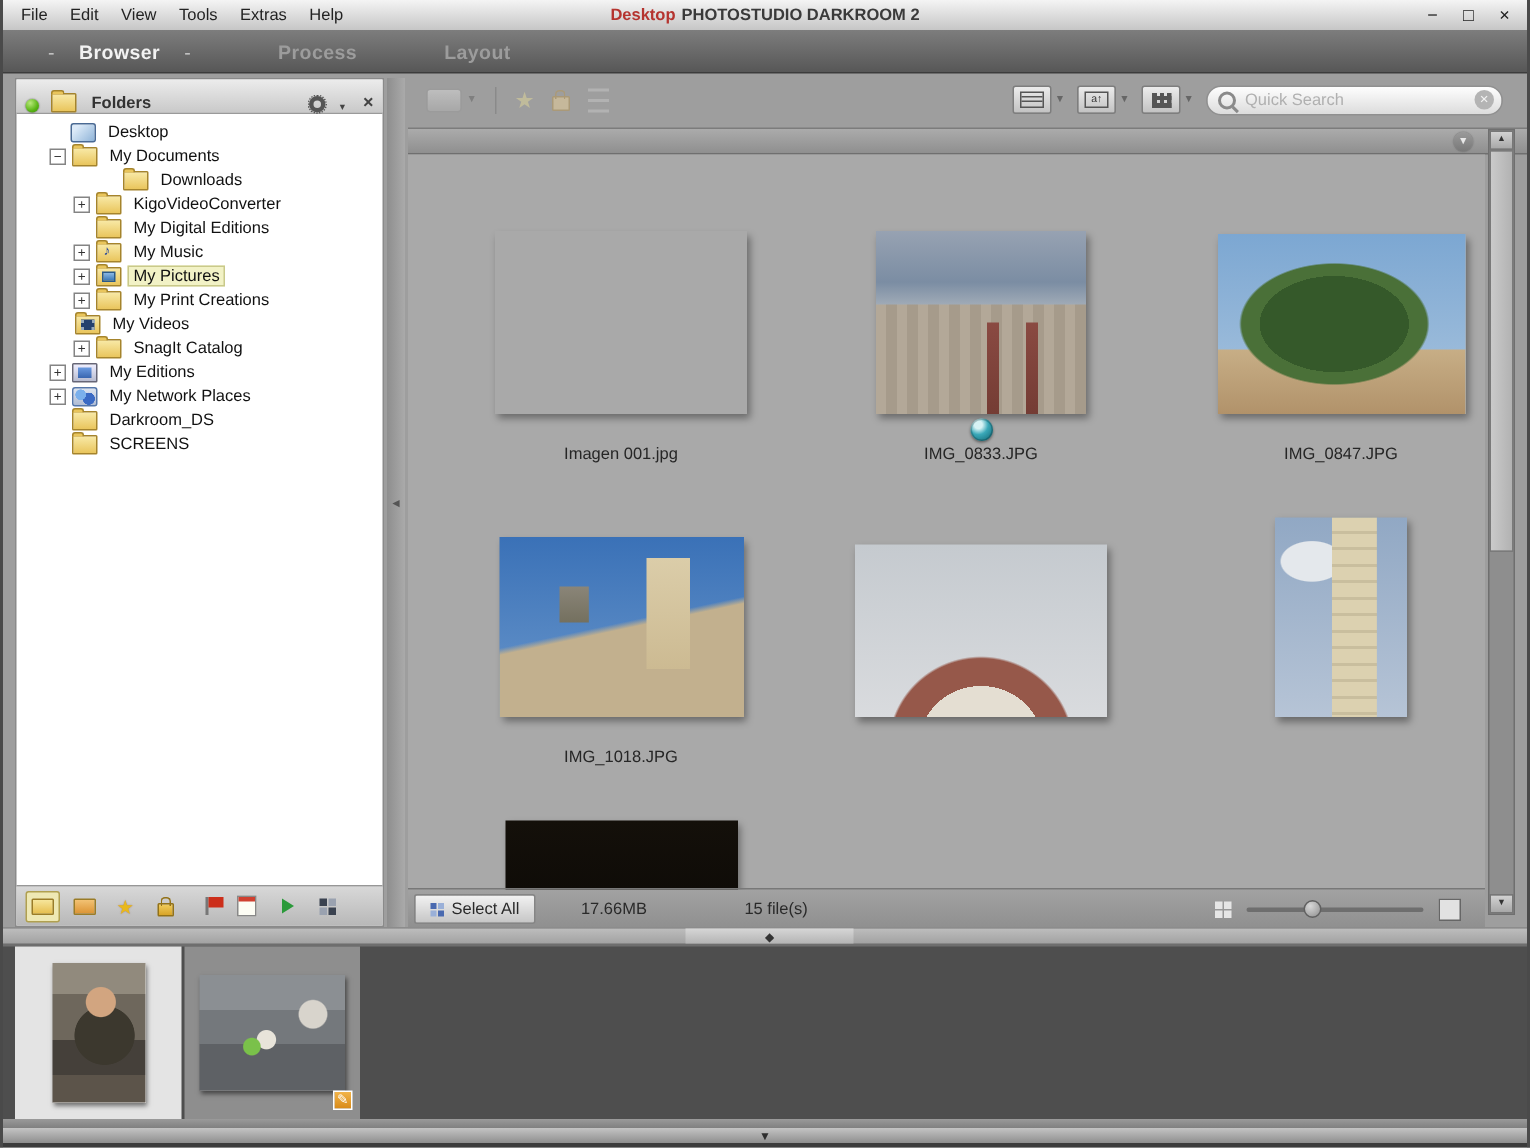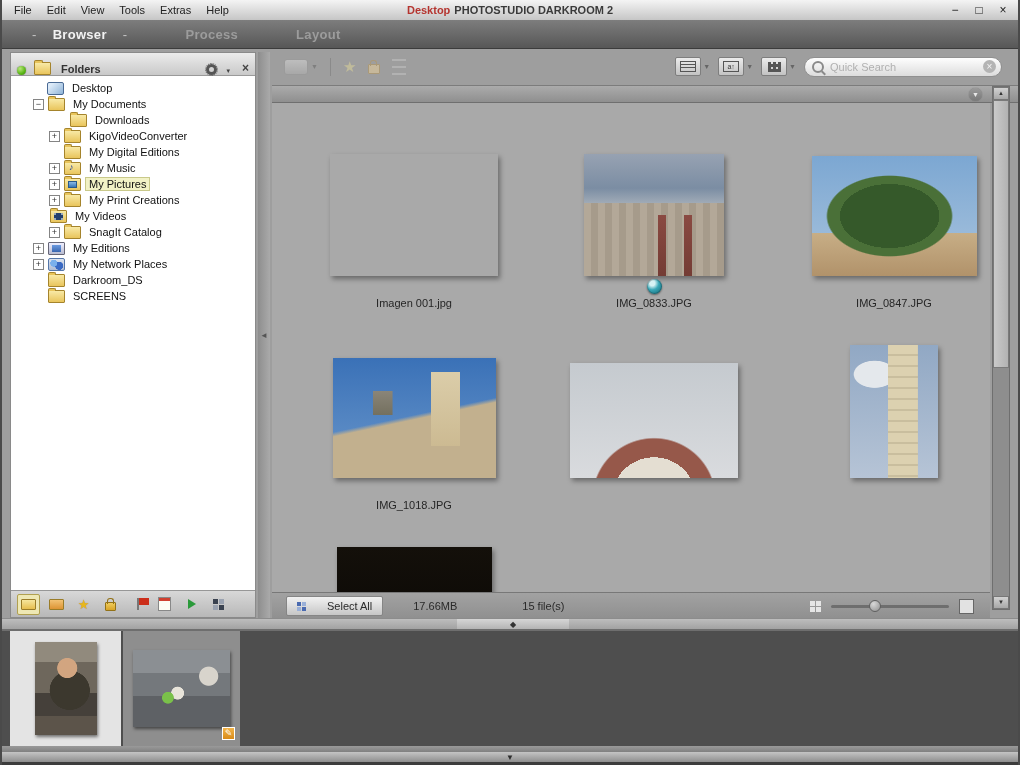--- a/index.html
+++ b/index.html
@@ -169,21 +169,21 @@
   .v-dark{width:155px;height:100px;background:linear-gradient(#14100a,#090705)}
   
   .scroll{position:absolute;right:8px;top:86px;width:18px;height:524px;background:#8e8e8e;border:1px solid #6f6f6f;box-sizing:border-box}
   .sc-btn{position:absolute;left:0;right:0;height:13px;background:linear-gradient(#d2d2d2,#a8a8a8);border:1px solid #777;
     box-sizing:border-box;font-size:6px;color:#333;text-align:center;line-height:11px}
   .sc-up{top:0}.sc-down{bottom:0}
   .sc-thumb{position:absolute;left:0;right:0;top:13px;height:268px;background:linear-gradient(90deg,#cacaca,#b2b2b2);border:1px solid #7a7a7a;box-sizing:border-box}
   
   .statusbar{position:absolute;left:270px;right:28px;top:592px;height:26px;
     background:linear-gradient(#a2a2a2,#8f8f8f);border-top:1px solid #787878;display:flex;align-items:center;font-size:11px;color:#2a2a2a}
-  .selall{display:flex;align-items:center;gap:21px;margin-left:14px;height:18px;padding:0 10px;
+  .selall{display:flex;align-items:center;gap:5px;margin-left:4px;height:18px;padding:0 10px;
     background:linear-gradient(#f2f2f2,#c6c6c6);border:1px solid #858585;border-radius:2px}
   .selall-ico{width:9px;height:9px;background:
     linear-gradient(#4a6ab0 0 0) 0 0/4px 4px no-repeat,
     linear-gradient(#9ab0d8 0 0) 5px 0/4px 4px no-repeat,
     linear-gradient(#9ab0d8 0 0) 0 5px/4px 4px no-repeat,
     linear-gradient(#4a6ab0 0 0) 5px 5px/4px 4px no-repeat}
   .st-size{margin-left:30px}
   .st-count{margin-left:65px}
   .zoomctl{position:absolute;right:16px;display:flex;align-items:center;gap:10px}
   .z-small{width:11px;height:11px;background:
@@ -267,21 +267,21 @@
       <div class="tree-item" style="padding-left: 21px;">
     <span class="toggle hidden"></span>
     <span class="ico ico-desktop"></span>
     <span class="tlabel">Desktop</span>
   </div>
       <div class="tree-item" style="padding-left: 22px;">
     <span class="toggle">−</span>
     <span class="ico ico-folder-docs f"></span>
     <span class="tlabel">My Documents</span>
   </div>
-      <div class="tree-item" style="padding-left: 44px;">
+      <div class="tree-item" style="padding-left: 56px;">
     <span class="toggle hidden"></span>
     <span class="ico f"></span>
     <span class="tlabel">Downloads</span>
   </div>
       <div class="tree-item" style="padding-left: 38px;">
     <span class="toggle">+</span>
     <span class="ico f"></span>
     <span class="tlabel">KigoVideoConverter</span>
   </div>
       <div class="tree-item" style="padding-left: 38px;">

